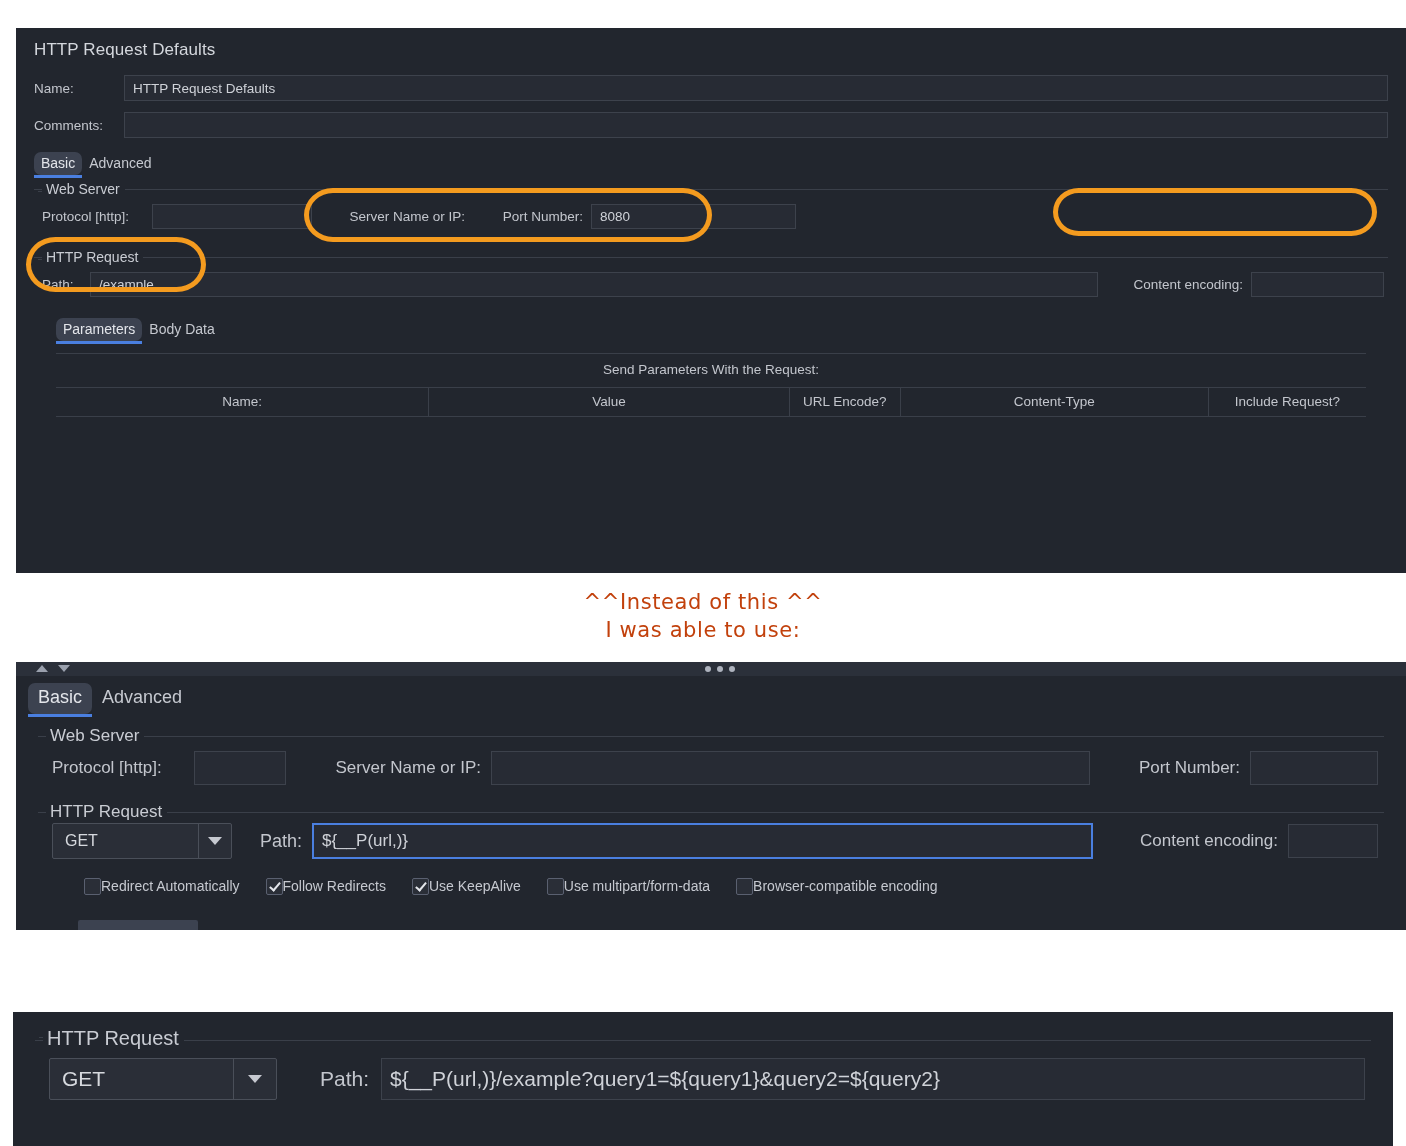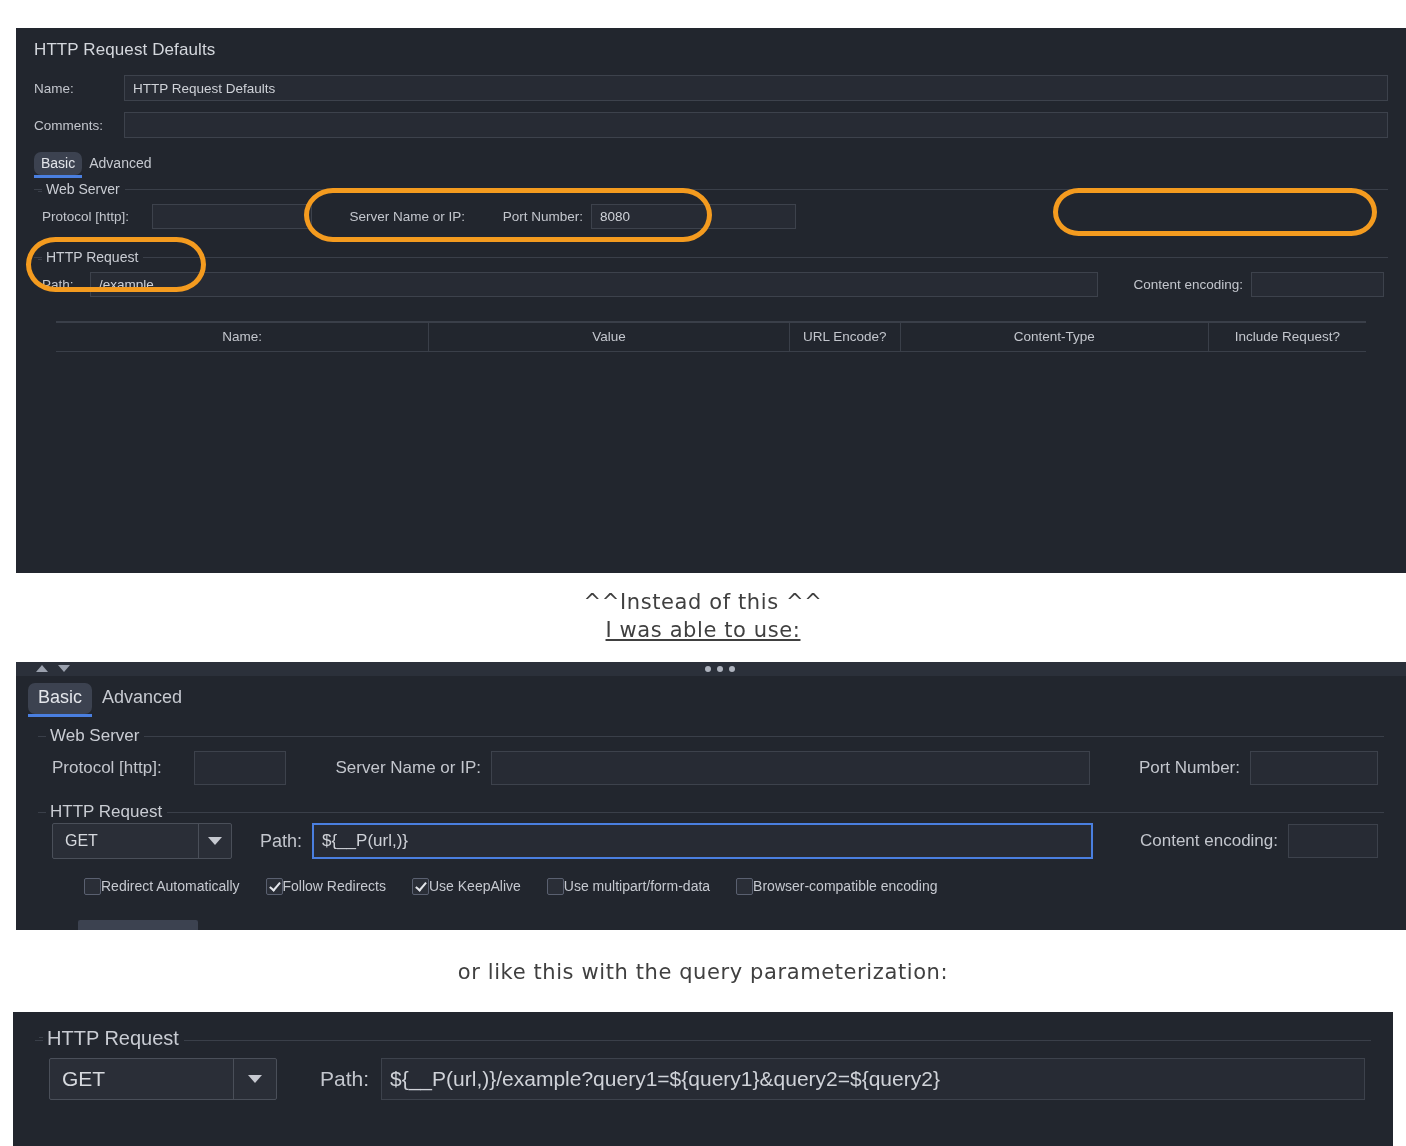--- a/index.html
+++ b/index.html
@@ -189,21 +189,21 @@
     border-width: 0 2px 2px 0;
     transform: rotate(40deg);
   }
   .cbx-lbl { font-size: 14px; color: #c6c9d0; white-space: nowrap; }
 
   
   .caption {
     position: absolute;
     width: 100%;
     text-align: center;
-    color: #404040;
+    color: #c2410c;
     font-family: "DejaVu Sans", sans-serif;
     font-size: 21px;
     letter-spacing: .6px;
   }
 
   
   .annot {
     position: absolute;
     border: 5px solid #f49b1f;
     border-radius: 30px / 28px;
@@ -286,40 +286,49 @@
     <div class="group" style="margin-top:16px; height:52px;">
       <div class="group-legend">HTTP Request</div>
       <div style="display:flex; align-items:center; height:52px; padding:0 4px;">
         <div class="lbl" style="width:48px; padding-left:4px;">Path:</div>
         <div class="input" style="flex:1;">/example</div>
         <div class="lbl" style="width:145px; text-align:right; padding-right:8px;">Content encoding:</div>
         <div class="input" style="width:133px;"></div>
       </div>
     </div>
 
+    <div class="tabstrip" style="margin-top:6px; padding-left:40px;">
+      <div class="tab active">
+        <span>Parameters</span>
+      </div>
+      <div class="tab">
+        <span>Body Data</span>
+      </div>
+    </div>
 
     <div style="margin:12px 40px 0 40px; border-top:1px solid #3a3f49;">
+      <div style="text-align:center; font-size:13.5px; color:#c3c6cd; padding:8px 0 10px 0;">Send Parameters With the Request:</div>
       <div class="tbl-head" style="border-top:1px solid #3a3f49;">
         <div class="tbl-col" style="width:28.5%;">Name:</div>
         <div class="tbl-col" style="width:27.5%;">Value</div>
         <div class="tbl-col" style="width:8.5%;">URL Encode?</div>
         <div class="tbl-col" style="width:23.5%;">Content-Type</div>
         <div class="tbl-col" style="width:12%;">Include Request?</div>
       </div>
       <div style="height:180px;"></div>
     </div>
   </div>
 
   <div class="annot" style="left:304px; top:188px; width:408px; height:54px;"></div>
   <div class="annot" style="left:1053px; top:188px; width:324px; height:48px;"></div>
   <div class="annot" style="left:26px; top:237px; width:180px; height:55px;"></div>
 
   <div class="caption" style="top:590px;">
     <div>^^Instead of this ^^</div>
-    <div style="margin-top:4px;text-decoration:underline;">I was able to use:</div>
+    <div style="margin-top:4px;">I was able to use:</div>
   </div>
 
   <div class="panel" style="left:16px; top:662px; width:1390px; height:268px;">
 
     <div class="sash">
       <div class="tri-up-s" style="left:20px; top:3px;"></div>
       <div class="tri-down-s" style="left:42px; top:3px;"></div>
       <div class="dot" style="left:689px; top:4px;"></div>
       <div class="dot" style="left:701px; top:4px;"></div>
       <div class="dot" style="left:713px; top:4px;"></div>
@@ -382,23 +391,20 @@
         <div class="cbx-wrap">
           <div class="cbx"></div>
           <div class="cbx-lbl">Browser-compatible encoding</div>
         </div>
       </div>
     </div>
 
     <div class="partial-tab" style="left:62px; bottom:0; width:120px; height:10px;"></div>
   </div>
 
-  <div class="caption" style="top:960px;">
-    <div>or like this with the query parameterization:</div>
-  </div>
 
   <div class="panel" style="left:13px; top:1012px; width:1380px; height:134px;">
 
     <div class="group" style="margin:28px 22px 0 22px; height:100px; border-top:1px solid #3a3f49;">
       <div class="group-legend" style="font-size:20px; top:-14px;">HTTP Request</div>
 
       <div style="display:flex; align-items:center; height:76px; padding:0 6px;">
         <div class="combo" style="width:228px; height:42px; margin-left:8px;">
           <div class="combo-val" style="font-size:21px;">GET</div>
           <div class="combo-arrow" style="width:42px;">

